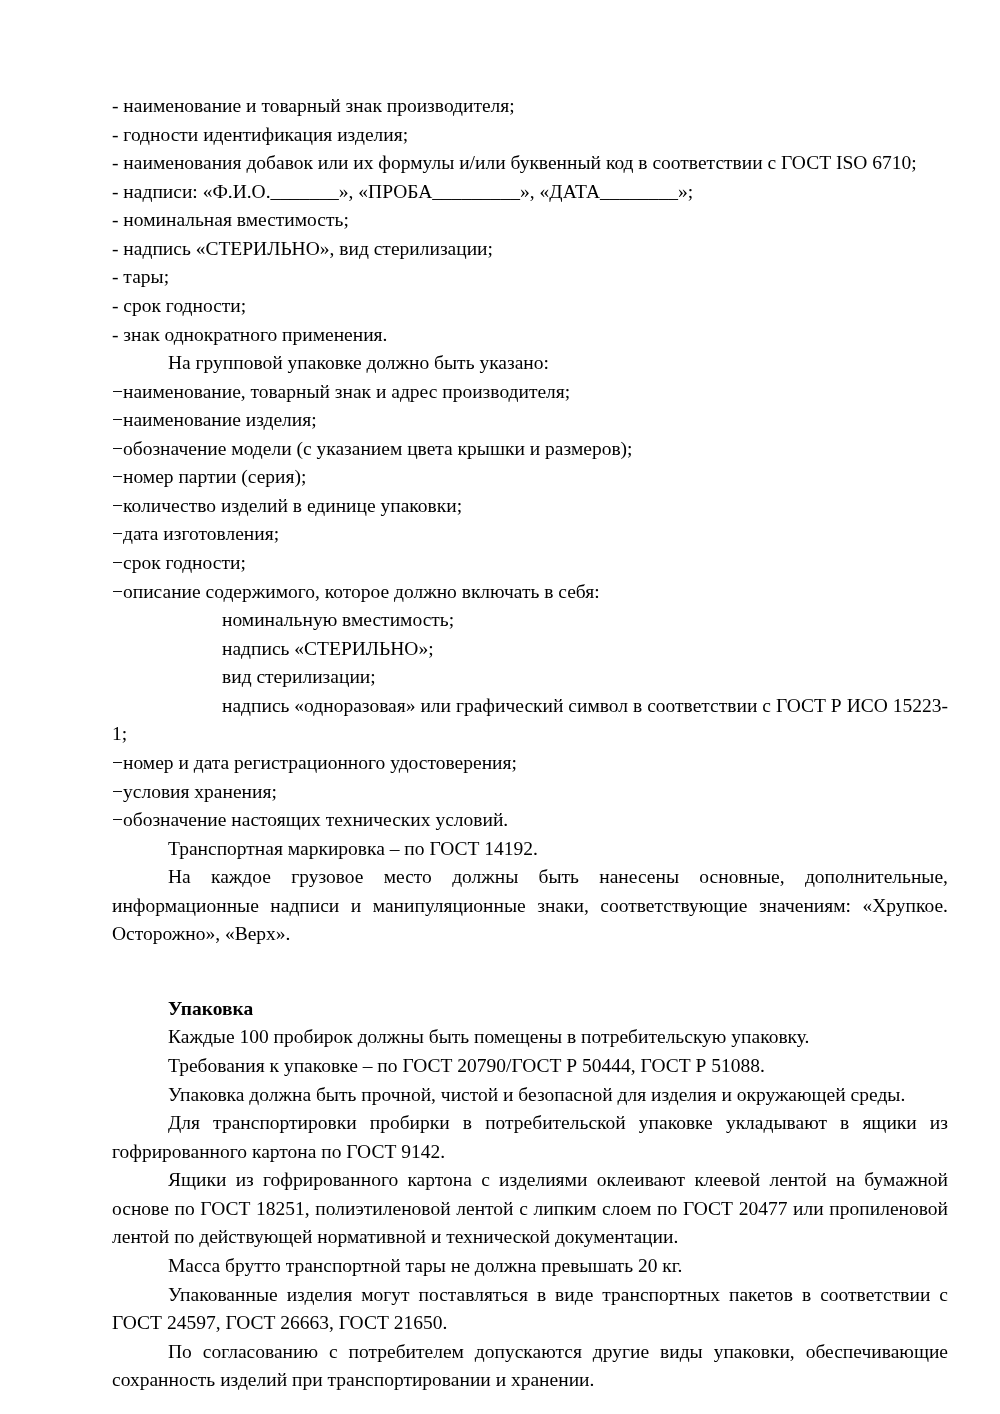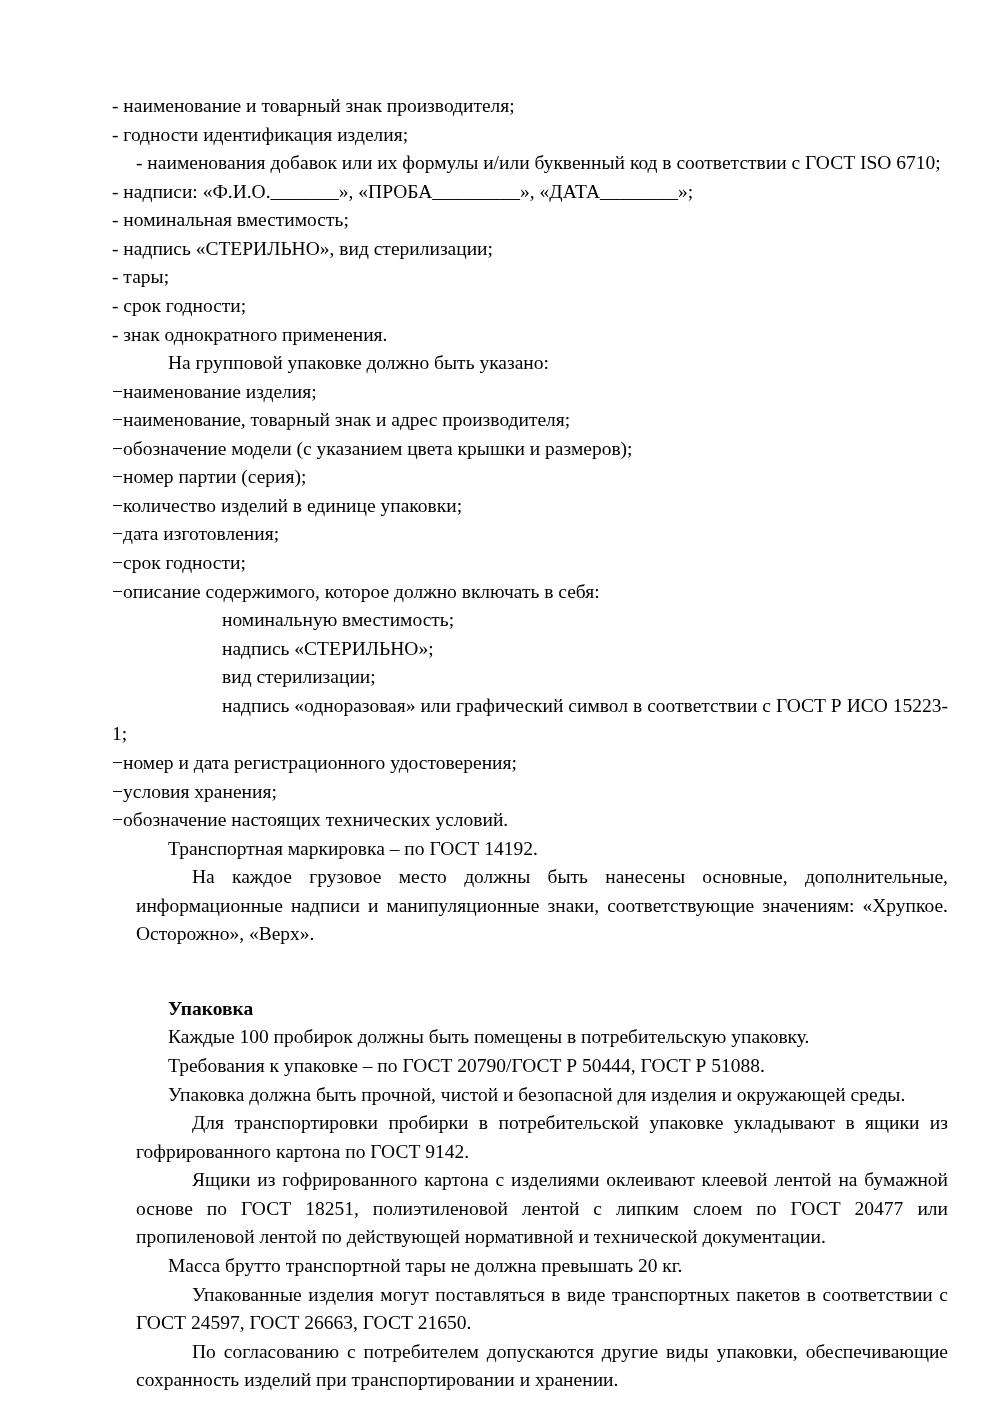--- a/index.html
+++ b/index.html
@@ -35,21 +35,20 @@
   }
   .indent {
     text-indent: 56px;
   }
   .indent-deep {
     text-indent: 110px;
   }
   .justify {
     text-align: justify;
     text-justify: inter-word;
-    margin-left: 24px;
   }
   .spacer-sm {
     height: 14px;
   }
   .sub-heading {
     text-indent: 56px;
     font-weight: bold;
     margin-top: 32px;
   }
 </style>
@@ -61,22 +60,22 @@
       <p class="line">- наименование и товарный знак производителя;</p>
       <p class="line">- годности идентификация изделия;</p>
       <p class="line justify">- наименования добавок или их формулы и/или буквенный код в соответствии с ГОСТ ISO 6710;</p>
       <p class="line">- надписи: «Ф.И.О._______», «ПРОБА_________», «ДАТА________»;</p>
       <p class="line">- номинальная вместимость;</p>
       <p class="line">- надпись «СТЕРИЛЬНО», вид стерилизации;</p>
       <p class="line">- тары;</p>
       <p class="line">- срок годности;</p>
       <p class="line">- знак однократного применения.</p>
       <p class="line indent">На групповой упаковке должно быть указано:</p>
+      <p class="line">−наименование, товарный знак и адрес производителя;</p>
       <p class="line">−наименование изделия;</p>
-      <p class="line">−наименование, товарный знак и адрес производителя;</p>
       <p class="line">−обозначение модели (с указанием цвета крышки и размеров);</p>
       <p class="line">−номер партии (серия);</p>
       <p class="line">−количество изделий в единице упаковки;</p>
       <p class="line">−дата изготовления;</p>
       <p class="line">−срок годности;</p>
       <p class="line">−описание содержимого, которое должно включать в себя:</p>
       <p class="line indent-deep">номинальную вместимость;</p>
       <p class="line indent-deep">надпись «СТЕРИЛЬНО»;</p>
       <p class="line indent-deep">вид стерилизации;</p>
       <p class="line indent-deep">надпись «одноразовая» или графический символ в соответствии с ГОСТ Р ИСО 15223-1;</p>

